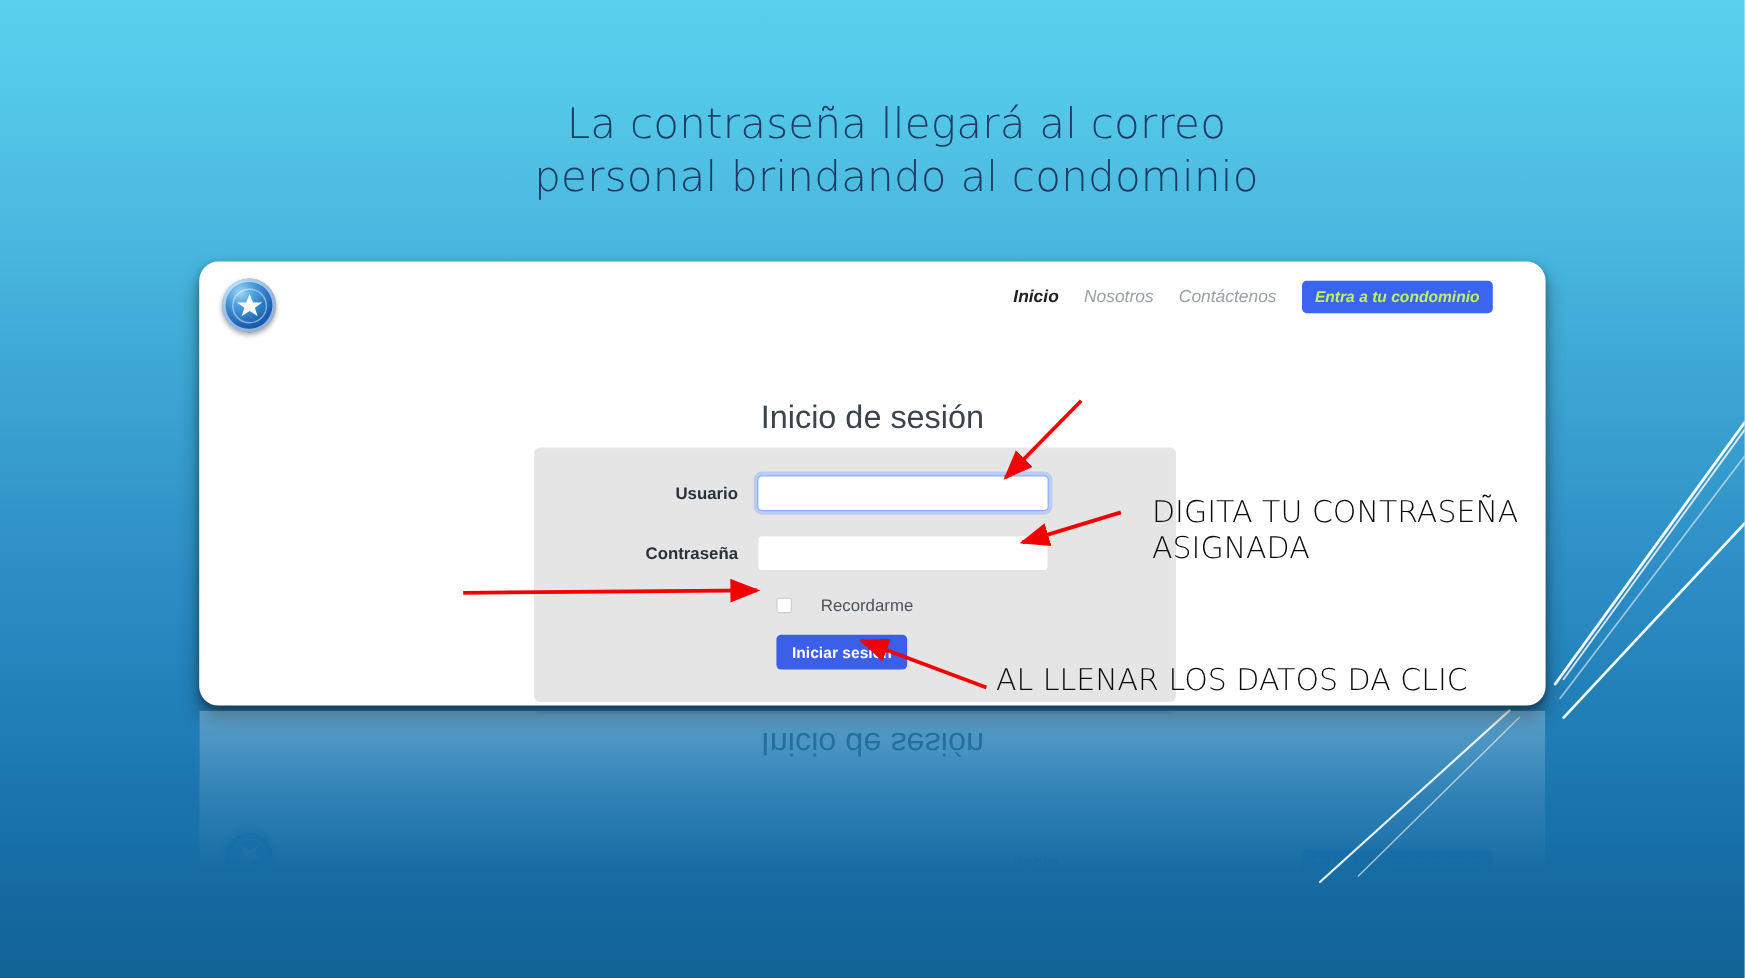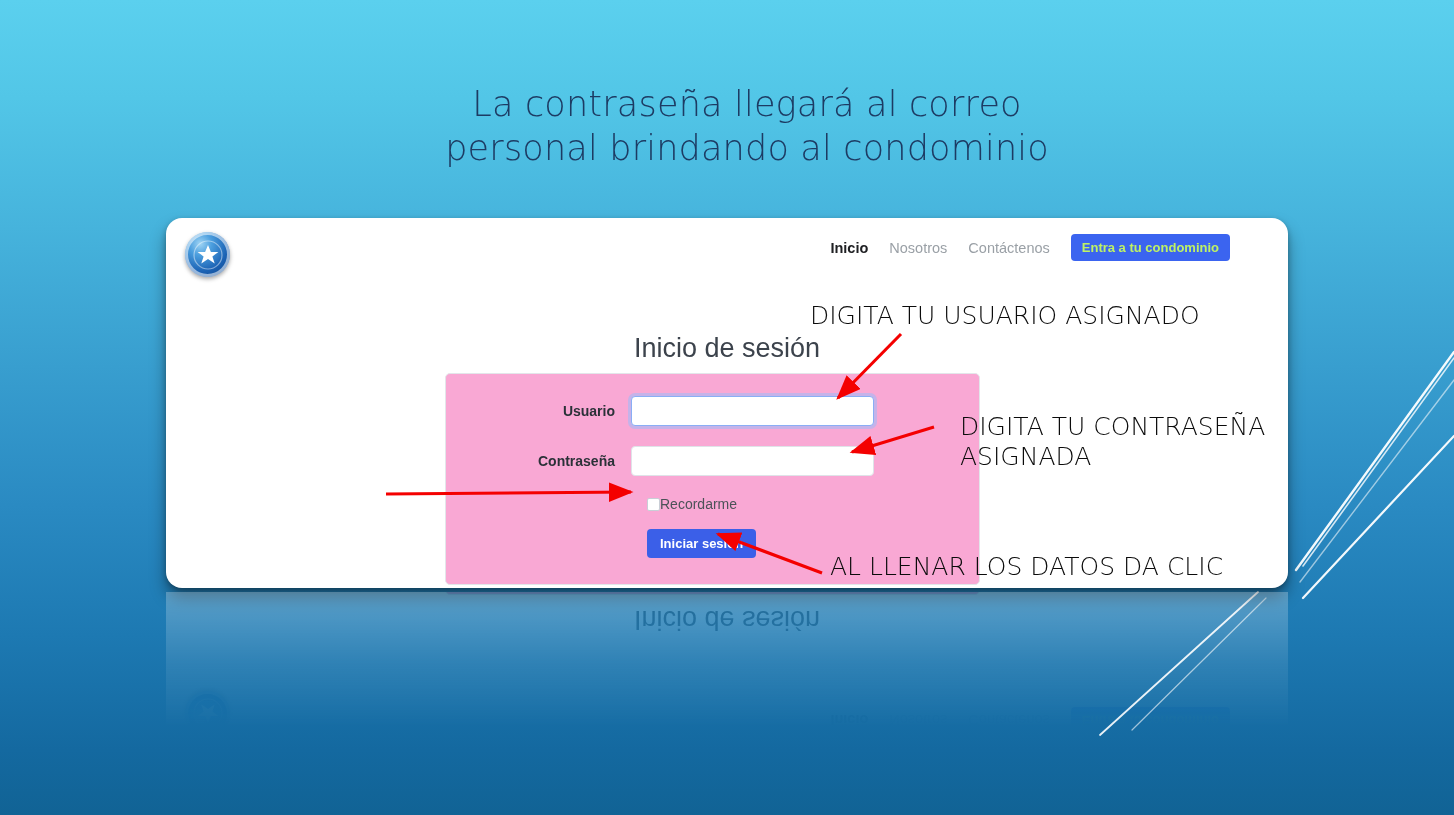--- a/index.html
+++ b/index.html
@@ -87,25 +87,26 @@
       radial-gradient(circle at 34% 26%, #9fd4f4 0%, #4b9ede 26%, #1b62b4 62%, #0d3d7e 100%);
     box-shadow: 0 2px 4px rgba(0,0,0,0.35), inset 0 0 0 3px rgba(255,255,255,0.55);
     display: flex;
     align-items: center;
     justify-content: center;
   }
   .logo svg { display:block; }
 
   .nav {
     position: absolute;
-    right: 58px;
+    right: 44px;
     top: 16px;
     display: flex;
     align-items: center;
     gap: 21px;
+    font-style: italic;
   }
   .nav-link {
     font-size: 14.5px;
     color: #9aa0a6;
     white-space: nowrap;
     cursor: pointer;
   }
   .nav-link.active {
     color: #202124;
     font-weight: bold;
@@ -133,21 +134,21 @@
     font-weight: normal;
   }
 
   .form-card {
     position: absolute;
     left: 279px;
     top: 155px;
     width: 533px;
     border: 1px solid #e3e6ea;
     border-radius: 5px;
-    background: #f9a8d4;
+    background: #e5e5e5;
     padding: 22px 0 26px 0;
   }
   .form-row {
     display: flex;
     align-items: center;
     margin-bottom: 20px;
   }
   .form-label {
     width: 185px;
     text-align: right;
@@ -182,21 +183,21 @@
   .checkbox {
     width: 13px;
     height: 13px;
     border: 1px solid #c9ced6;
     border-radius: 2px;
     background: #fff;
     cursor: pointer;
     box-sizing: border-box;
   }
   .check-label {
-    margin-left: 0;
+    margin-left: 24px;
     font-size: 14px;
     color: #4c5258;
     cursor: pointer;
   }
   .submit-btn {
     margin-left: 201px;
     display: inline-block;
     background: #3b5fe8;
     color: #fff;
     font-size: 13px;
@@ -362,18 +363,17 @@
       <line x1="901" y1="334" x2="838" y2="398"></line>
 
       <line x1="934" y1="427" x2="852" y2="452"></line>
 
       <line x1="822" y1="573" x2="718" y2="534"></line>
 
       <line x1="386" y1="494" x2="631" y2="492"></line>
     </g>
   </svg>
 
-  <div class="anno anno-usuario">DIGITA TU USUARIO ASIGNADO</div>
   <div class="anno anno-clic">AL LLENAR LOS DATOS DA CLIC</div>
   <div class="anno anno-password">DIGITA TU CONTRASEÑA
 ASIGNADA</div>
 
 </div>
 
 </body></html>

